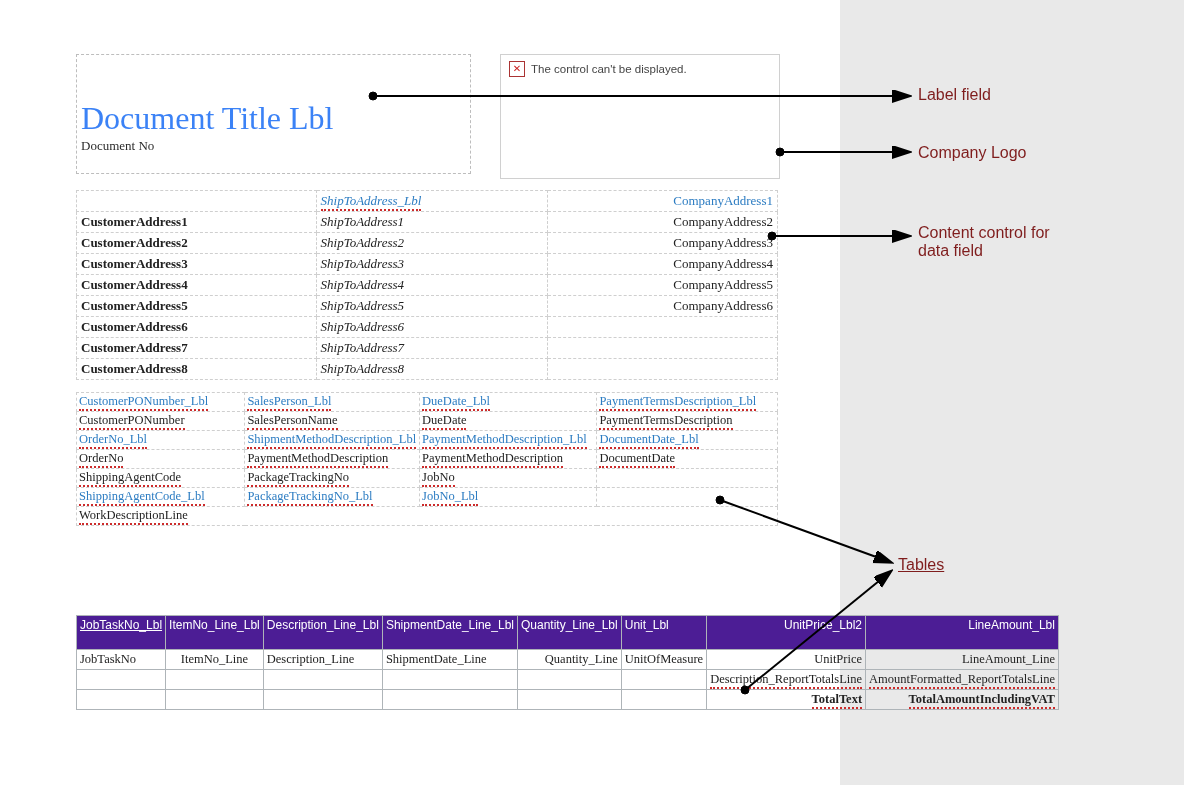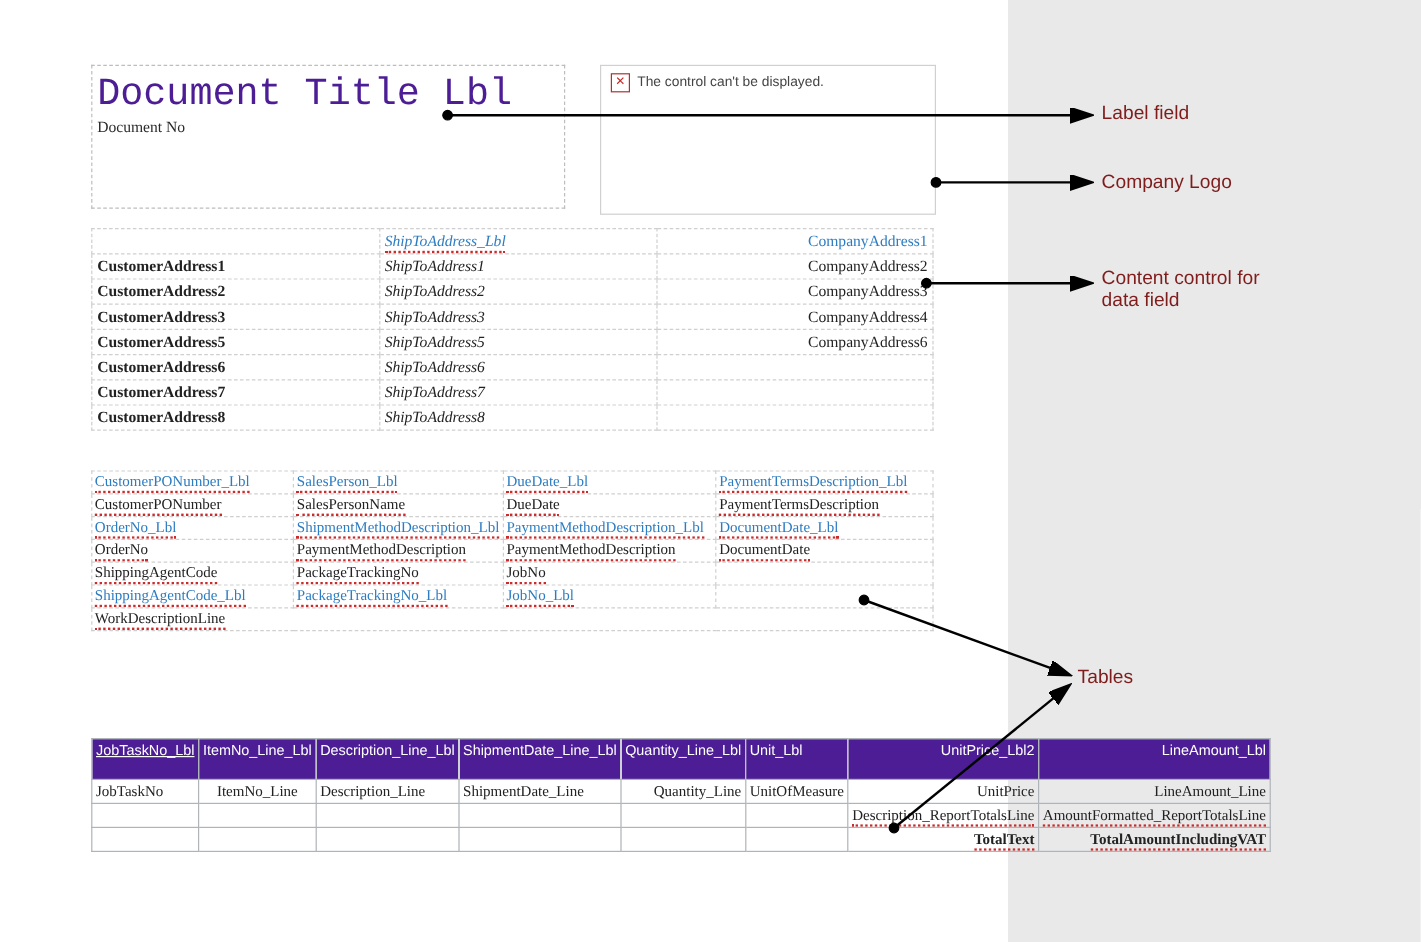--- a/index.html
+++ b/index.html
@@ -37,25 +37,26 @@
   }
   .title-block {
     position: absolute;
     left: 76px;
     top: 54px;
     width: 395px;
     height: 120px;
     padding: 6px 4px 4px 4px;
   }
   .doc-title {
-    font-family: Liberation Mono, monospace;
+    font-family: Liberation Serif, serif;
     font-size: 32px;
-    color: #4c1d95;
+    color: #3b82f6;
     line-height: 1.1;
     font-weight: 300;
+    margin-top: 40px;
   }
   .squiggle {
     border-bottom: 2px dotted #cc2b2b;
     padding-bottom: 1px;
   }
   .doc-no {
     font-family: Georgia, "Times New Roman", serif;
     font-size: 13px;
     color: #2b2b2b;
     margin-top: 2px;
@@ -217,20 +218,25 @@
             <td class="c1">CustomerAddress2</td>
             <td class="c2">ShipToAddress2</td>
             <td class="c3">CompanyAddress3</td>
           </tr>
       <tr>
             <td class="c1">CustomerAddress3</td>
             <td class="c2">ShipToAddress3</td>
             <td class="c3">CompanyAddress4</td>
           </tr>
       <tr>
+            <td class="c1">CustomerAddress4</td>
+            <td class="c2">ShipToAddress4</td>
+            <td class="c3">CompanyAddress5</td>
+          </tr>
+      <tr>
             <td class="c1">CustomerAddress5</td>
             <td class="c2">ShipToAddress5</td>
             <td class="c3">CompanyAddress6</td>
           </tr>
       <tr>
             <td class="c1">CustomerAddress6</td>
             <td class="c2">ShipToAddress6</td>
             <td class="c3"></td>
           </tr>
       <tr>
@@ -332,21 +338,21 @@
         <td class="right"><b><span class="squiggle">TotalText</span></b></td>
         <td class="right"><b><span class="squiggle">TotalAmountIncludingVAT</span></b></td>
       </tr>
     </tbody>
       </table>
   </div>
 
   <div class="annot" style="left:918px; top:86px;">Label field</div>
   <div class="annot" style="left:918px; top:144px;">Company Logo</div>
   <div class="annot" style="left:918px; top:224px; width:150px;">Content control for data field</div>
-  <div class="annot" style="left:898px; top:556px;">Tables</div>
+  <div class="annot" style="left:898px; top:556px;text-decoration:underline;">Tables</div>
 
   <svg class="arrow" style="left:0; top:0;" width="1184" height="785">
     <defs>
       <marker id="ah" markerWidth="10" markerHeight="10" refX="8" refY="3" orient="auto">
         <path d="M0,0 L9,3 L0,6 z" fill="#000"></path>
       </marker>
     </defs>
 
     <circle cx="373" cy="96" r="4" fill="#000"></circle>
     <line x1="373" y1="96" x2="908" y2="96" stroke="#000" stroke-width="2" marker-end="url(#ah)"></line>

